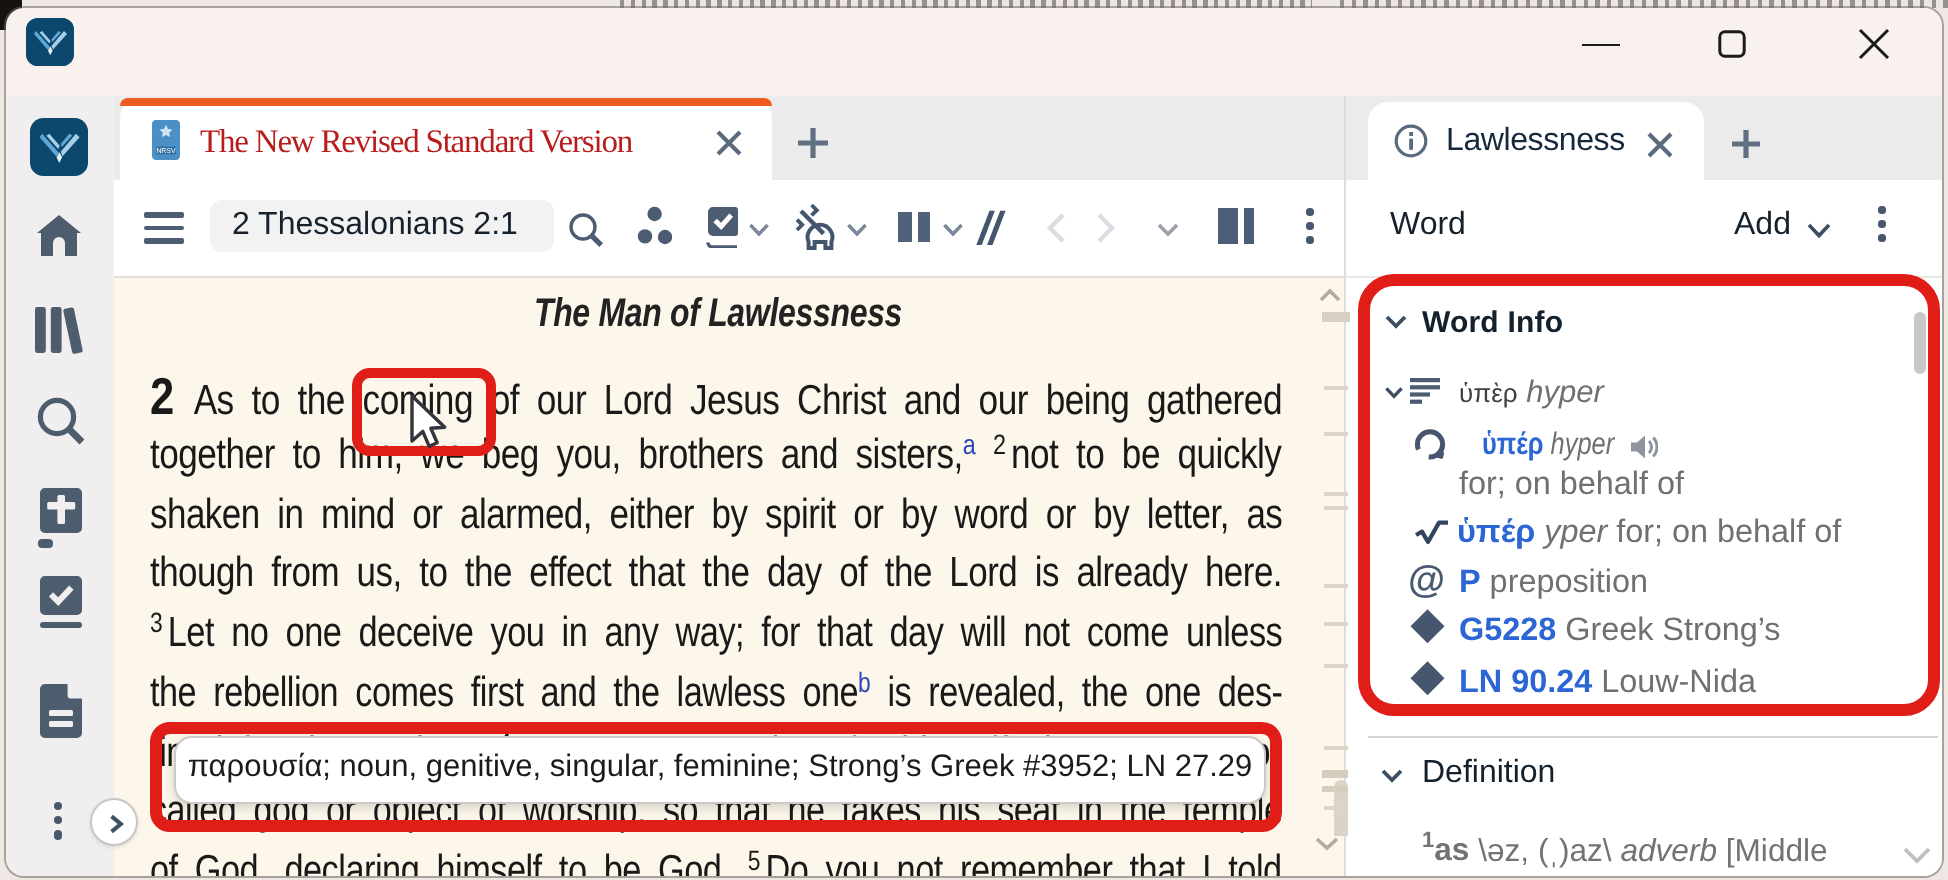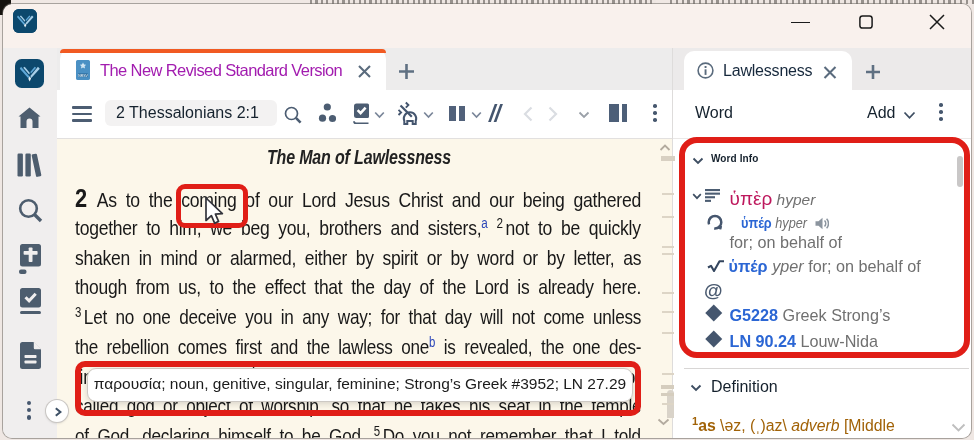--- a/index.html
+++ b/index.html
@@ -20,59 +20,59 @@
 #textarea{left:57px;top:139px;width:615px;height:299px;background:#FCF7EA;}
 #panel{left:672px;top:139px;width:299px;height:299px;background:#fff;}
 #vdiv{left:672px;top:48px;width:1px;height:390px;background:#DEDCDB;}
 
 #applogo{left:13px;top:9px;width:24px;height:24px;border-radius:6px;background:#0C486D;}
 #apptitle{left:44px;top:13px;font-size:17px;color:#1c1c1c;}
 
 #doctab{left:59.5px;top:49px;width:326px;height:41px;background:#fff;border-radius:10px 10px 0 0;}
 #docorange{left:59.5px;top:49px;width:326px;height:4px;background:#F15A22;border-radius:10px 10px 0 0;}
 #nrsvicon{left:76px;top:60px;width:14px;height:20px;border-radius:2.5px;background:#4A90C4;}
-#doctitle{left:100px;top:61px;font-size:16.5px;letter-spacing:-0.6px;color:#a21caf;}
+#doctitle{left:100px;top:61px;font-size:16.5px;letter-spacing:-0.6px;color:#b91c1c;font-family:Liberation Serif, serif;}
 #infotab{left:684px;top:51px;width:168px;height:39px;background:#fff;border-radius:10px 10px 0 0;}
 
 .bodyline{position:absolute;left:75px;width:566px;white-space:nowrap;font-size:21px;letter-spacing:-0.3px;word-spacing:5px;color:#191919;transform-origin:0 50%;line-height:28px;height:28px;}
 sup.v{font-size:14px;vertical-align:baseline;position:relative;top:-7px;}
 sup.n{font-size:14px;vertical-align:baseline;position:relative;top:-7px;color:#2B46B8;}
 #btitle{left:67px;top:146px;width:584px;text-align:center;font-size:20px;font-style:italic;font-weight:bold;color:#222;transform:scaleX(0.8);letter-spacing:-0.2px;}
 .chap{font-size:26px;font-weight:bold;letter-spacing:0;}
 
 #hamb{left:72px;top:106px;width:20px;height:16px;}
 #hamb div{position:absolute;left:0;width:20px;height:2.6px;background:#4C5D72;border-radius:1px;}
 #refbox{left:105px;top:100px;width:172px;height:26px;background:#F3F2F2;border-radius:6px;}
 #reftext{left:116px;top:104px;font-size:16px;color:#15222E;}
 .tbi{position:absolute;}
 
 .tick{position:absolute;left:661.5px;width:12.5px;height:2.2px;background:#DDD5C6;}
 
 .prow{position:absolute;font-size:15.5px;color:#707070;white-space:nowrap;}
 .bluesb{color:#2B66D4;font-weight:bold;}
-.gk{color:#be185d;font-size:19px;}
+.gk{color:#404040;font-size:13px;}
 .it{font-style:italic;}
-.hdr{position:absolute;font-size:10px;font-weight:bold;color:#14202C;letter-spacing:0.1px;}
+.hdr{position:absolute;font-size:15px;font-weight:bold;color:#14202C;letter-spacing:0.1px;}
 .dia{position:absolute;width:11.5px;height:11.5px;background:#45566E;transform:rotate(45deg);}
 
 .red{position:absolute;border:5.5px solid #E01E17;background:transparent;}
 .kebab i{position:absolute;left:0;top:0;width:3.6px;height:3.6px;border-radius:50%;background:#46576E;}
 #copytxt{left:695px;top:103.5px;font-size:16px;color:#15222E;}
 #addtxt{left:867px;top:103.5px;font-size:16px;color:#15222E;}
 #infoicon{left:697px;top:62px;}
 #infotxt{left:723px;top:62px;font-size:16px;letter-spacing:-0.2px;color:#16283C;}
 .sicon{position:absolute;left:17px;}
 #expbtn{left:46px;top:400px;width:22px;height:22px;border-radius:50%;background:#fff;box-shadow:0 0 0 1px #C9C6C3,0 1px 3px rgba(0,0,0,.18);z-index:30;}
 
 .wchev{position:absolute;}
 .linesic{position:absolute;}
 .spk{position:absolute;}
 #pscroll{left:956.5px;top:155.5px;width:6.5px;height:31px;border-radius:4px;background:#C9C7C7;}
 #defdiv{left:684px;top:368px;width:285px;height:1px;background:#D8D6D5;}
-#deftext{left:692px;top:414.5px;font-size:15.8px;color:#a16207;white-space:nowrap;}
+#deftext{left:711px;top:414.5px;font-size:15.8px;color:#737373;white-space:nowrap;}
 
 #tooltip{left:87px;top:368px;width:546px;height:34px;background:#fff;border:1px solid #CDC9C4;border-radius:9px;box-shadow:0 2px 6px rgba(0,0,0,.14);box-sizing:border-box;z-index:20;}
 #tiptext{left:87px;top:374.5px;width:546px;text-align:center;font-size:15.5px;color:#1B1B1B;white-space:nowrap;z-index:21;}
 </style>
 
 
 </head>
 <body>
 <div id="stage">
   <div class="abs" style="left:0;top:0;width:11px;height:15px;background:#16130f"></div>
@@ -269,20 +269,21 @@
           <path d="M0.5 4.2 h3 L7.5 0.8 v11.4 L3.5 8.8 h-3 z" fill="#8C959F"></path>
           <path d="M9.5 3.5 a4.2 4.2 0 0 1 0 6" fill="none" stroke="#8C959F" stroke-width="1.5"></path>
           <path d="M11.6 1.8 a6.8 6.8 0 0 1 0 9.4" fill="none" stroke="#8C959F" stroke-width="1.5"></path>
         </svg>
       <div class="prow" style="left:729.5px;top:233px;font-size:16.2px">for; on behalf of</div>
       <svg class="wchev" style="left:707px;top:260px" width="18" height="13" viewBox="0 0 18 13">
           <path d="M1 7.5 L4 5.8 L7 11 L12.5 1.3 L17 1.3" fill="none" stroke="#33455E" stroke-width="2.1" stroke-linejoin="round"></path>
         </svg>
       <div class="prow" style="left:728.5px;top:257px;font-size:16.2px"><span class="bluesb">ὑπέρ</span> <span class="it">yper</span> for; on behalf of</div>
       <div class="prow" style="left:704px;top:280px;font-size:19px;font-weight:600;color:#4A5A70">@</div>
+      <div class="prow" style="left:729.5px;top:282px;font-size:16.2px"><span class="bluesb">P</span> preposition</div>
       <div class="dia" style="left:707.5px;top:306.5px"></div>
       <div class="prow" style="left:729.5px;top:306px;font-size:16.2px"><span class="bluesb">G5228</span> Greek Strong’s</div>
       <div class="dia" style="left:707.5px;top:332.5px"></div>
       <div class="prow" style="left:729.5px;top:332px;font-size:16.2px"><span class="bluesb">LN 90.24</span> Louw-Nida</div>
 
       <div class="abs" id="defdiv"></div>
       <svg class="wchev" style="left:690px;top:384px" width="12" height="8" viewBox="0 0 12 8">
           <path d="M1.5 1.5 L6 6 L10.5 1.5" fill="none" stroke="#3E4E62" stroke-width="1.9"></path>
         </svg>
       <div class="abs hdr" style="left:711px;top:378px;font-weight:normal;font-size:16px;letter-spacing:0">Definition</div>

